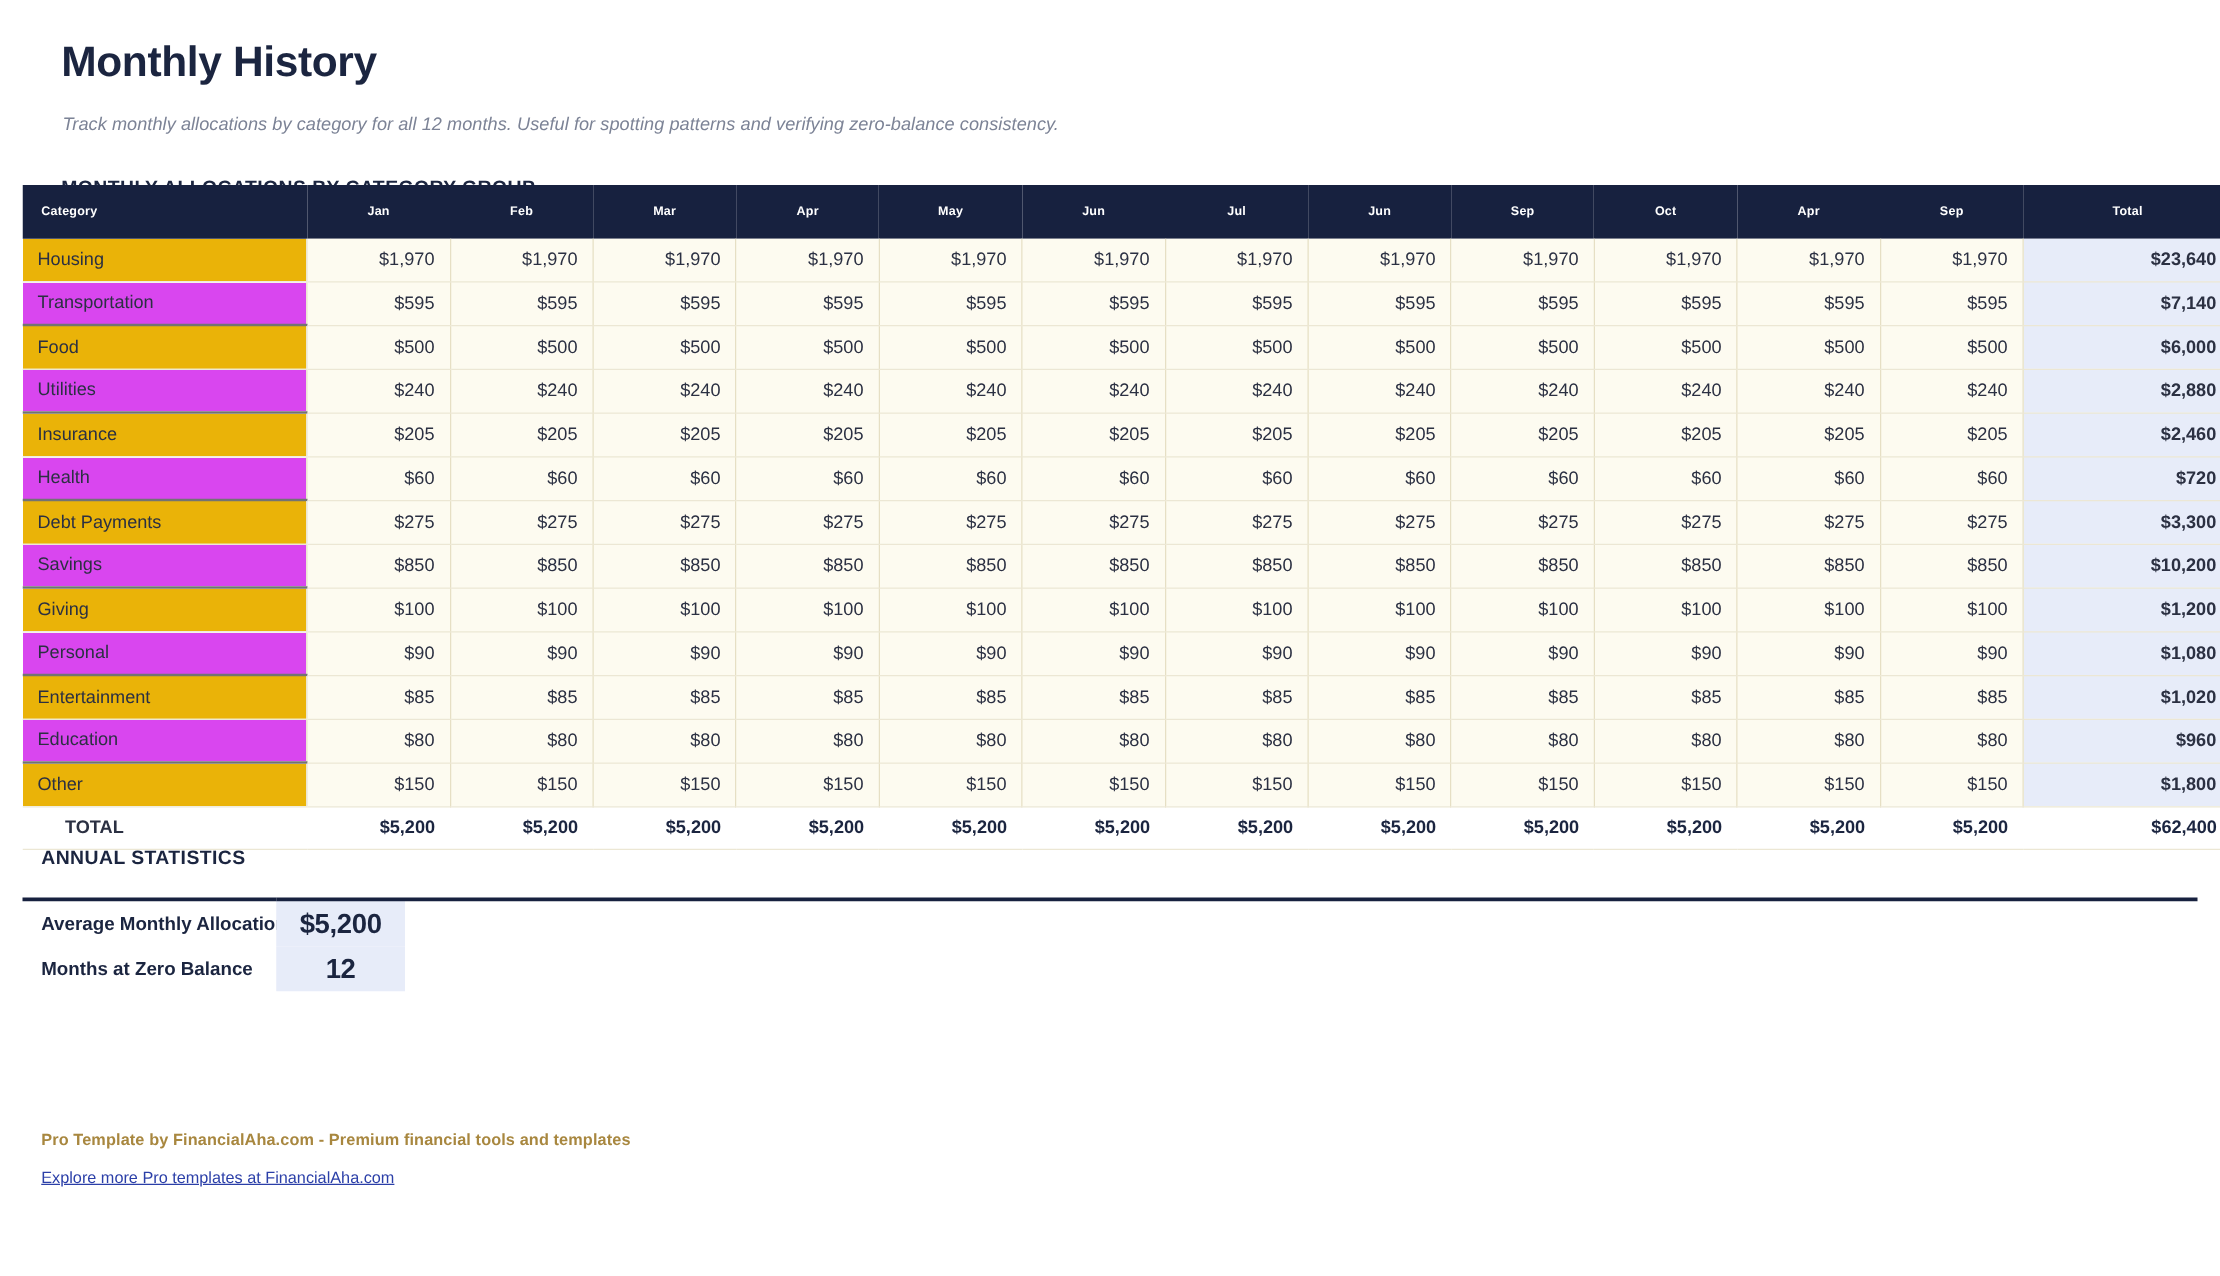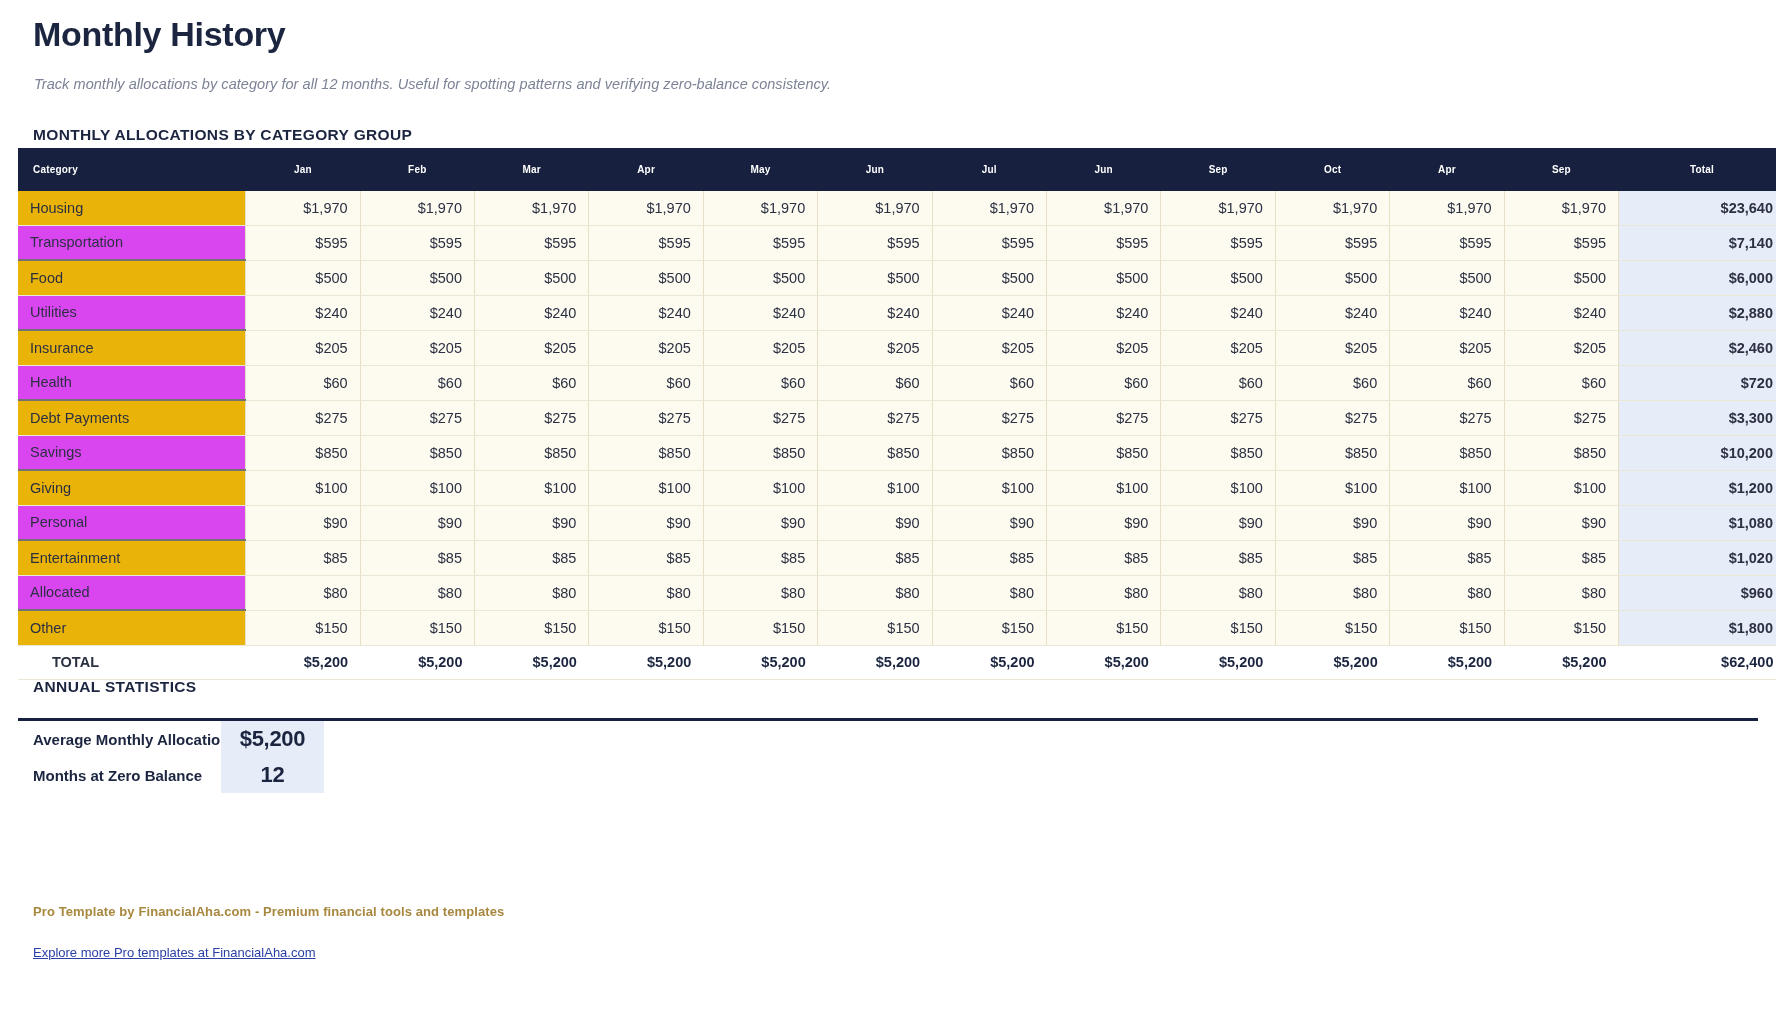--- a/index.html
+++ b/index.html
@@ -12,21 +12,21 @@
     height: 1021px;
     overflow: hidden;
     font-family: "Liberation Sans", sans-serif;
     color: #2b3042;
     -webkit-font-smoothing: antialiased;
   }
   .page {
     position: relative;
     width: 1776px;
     height: 1021px;
-    padding: 0;
+    padding: 16px;
     box-sizing: border-box;
     overflow: hidden;
   }
 
   
   .page-title {
     margin: 0;
     padding: 14px 0 0 33px;
     font-size: 34px;
     line-height: 40px;
@@ -203,21 +203,21 @@
   }
   .footer-note {
     font-size: 13px;
     font-weight: bold;
     color: #a8873f;
     line-height: 16px;
     letter-spacing: 0.1px;
   }
   .footer-link {
     display: inline-block;
-    margin-top: 25px;
+    margin-top: 14px;
     font-size: 13px;
     color: #2b3fa8;
     text-decoration: underline;
     line-height: 16px;
   }
 </style>
 </head>
 <body>
 
 <div class="page">
@@ -434,21 +434,21 @@
             <td class="money">$85</td>
             <td class="money">$85</td>
             <td class="money">$85</td>
             <td class="money">$85</td>
             <td class="money">$85</td>
             <td class="money">$85</td>
             <td class="money">$85</td>
             <td class="total">$1,020</td>
           </tr>
           <tr class="alt">
-            <td class="cat">Allocated</td>
+            <td class="cat">Education</td>
             <td class="money first">$80</td>
             <td class="money">$80</td>
             <td class="money">$80</td>
             <td class="money">$80</td>
             <td class="money">$80</td>
             <td class="money">$80</td>
             <td class="money">$80</td>
             <td class="money">$80</td>
             <td class="money">$80</td>
             <td class="money">$80</td>

